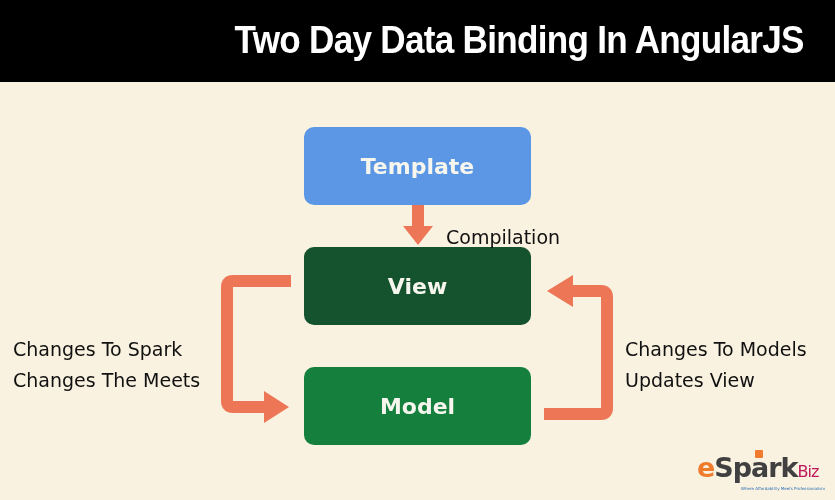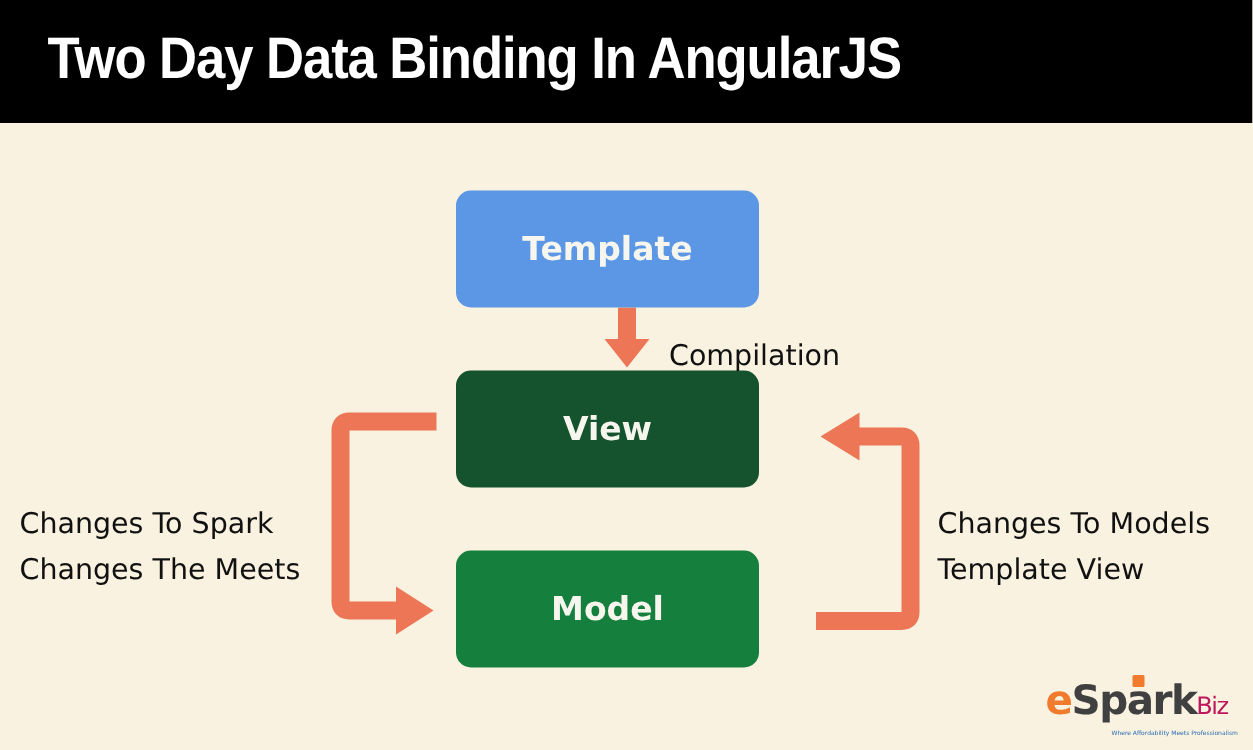--- a/index.html
+++ b/index.html
@@ -5,33 +5,33 @@
     * { margin: 0; padding: 0; box-sizing: border-box; }
     html, body { width: 835px; height: 500px; overflow: hidden; }
     body {
       background: #f9f2e0;
       font-family: "DejaVu Sans", "Liberation Sans", sans-serif;
       position: relative;
     }
     .title-bar {
       position: absolute; left: 0; top: 0; width: 835px; height: 82px;
       background: #000000;
-      display: flex; align-items: center; justify-content: flex-start;
+      display: flex; align-items: center; justify-content: flex-end;
     }
     .title-bar h1 {
       color: #ffffff;
       font-family: "Liberation Sans", sans-serif;
       font-weight: 700;
       font-size: 39px;
       letter-spacing: -0.8px;
       transform: scaleX(0.9);
       margin-top: -2px;
     }
     .box {
-      position: absolute; left: 304px; width: 202px; height: 78px;
+      position: absolute; left: 304px; width: 227px; height: 78px;
       border-radius: 10px;
       display: flex; align-items: center; justify-content: center;
       color: #f7f6ee;
       font-family: "DejaVu Sans", sans-serif;
       font-weight: 700;
       font-size: 22px;
     }
     .box-template { top: 127px; background: #5b97e4; }
     .box-view     { top: 247px; background: #14532d; }
     .box-model    { top: 367px; background: #15803d; }
@@ -107,21 +107,21 @@
 
 <div class="label label-compilation">Compilation</div>
 
 <div class="label label-left">
   <span>Changes To Spark</span>
   <span>Changes The Meets</span>
 </div>
 
 <div class="label label-right">
   <span>Changes To Models</span>
-  <span>Template View</span>
+  <span>Updates View</span>
 </div>
 
 <div class="logo">
   <div class="logo-dot"></div>
   <div class="logo-text">
     <span class="e">e</span><span class="spark">Spark</span><span class="biz">Biz</span>
   </div>
   <div class="logo-tagline">Where Affordability Meets Professionalism</div>
 </div>
 

